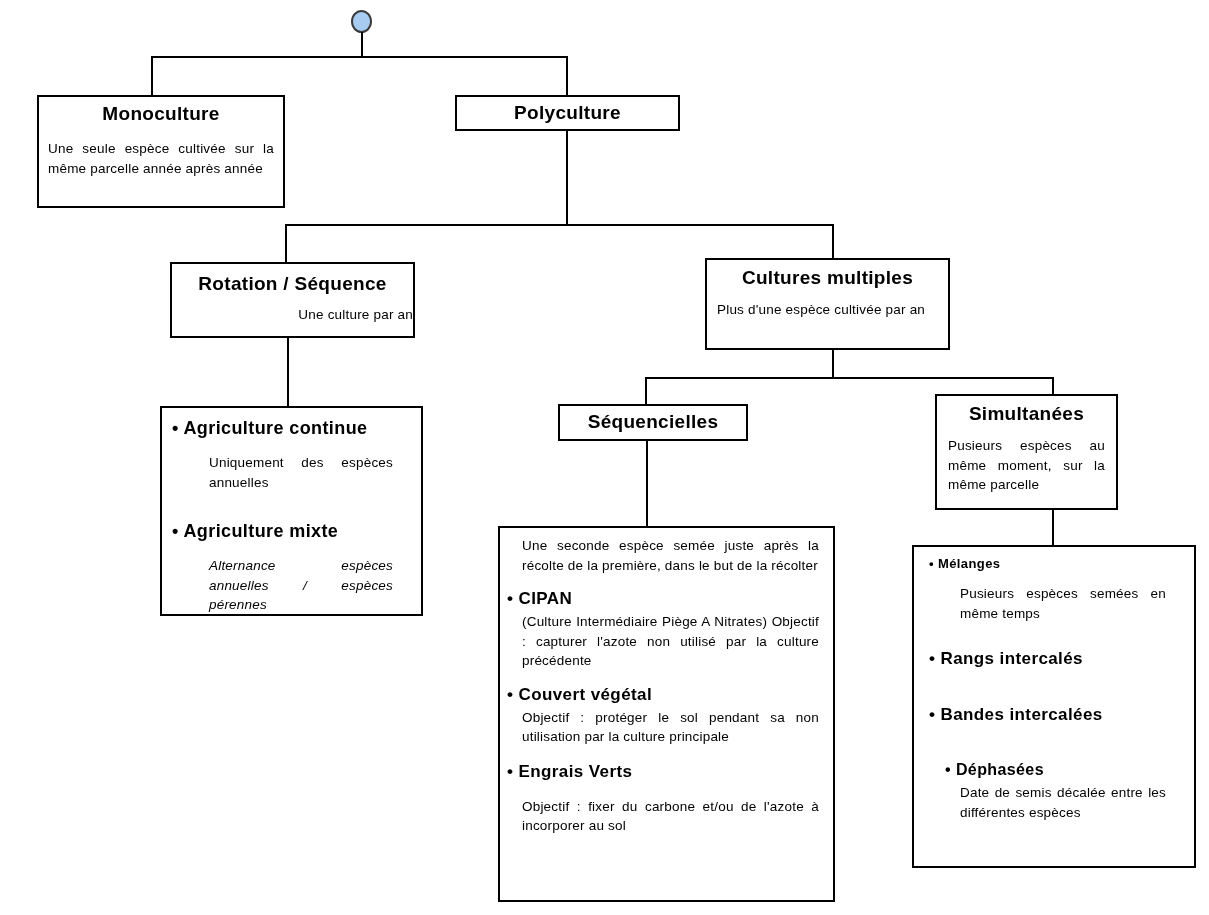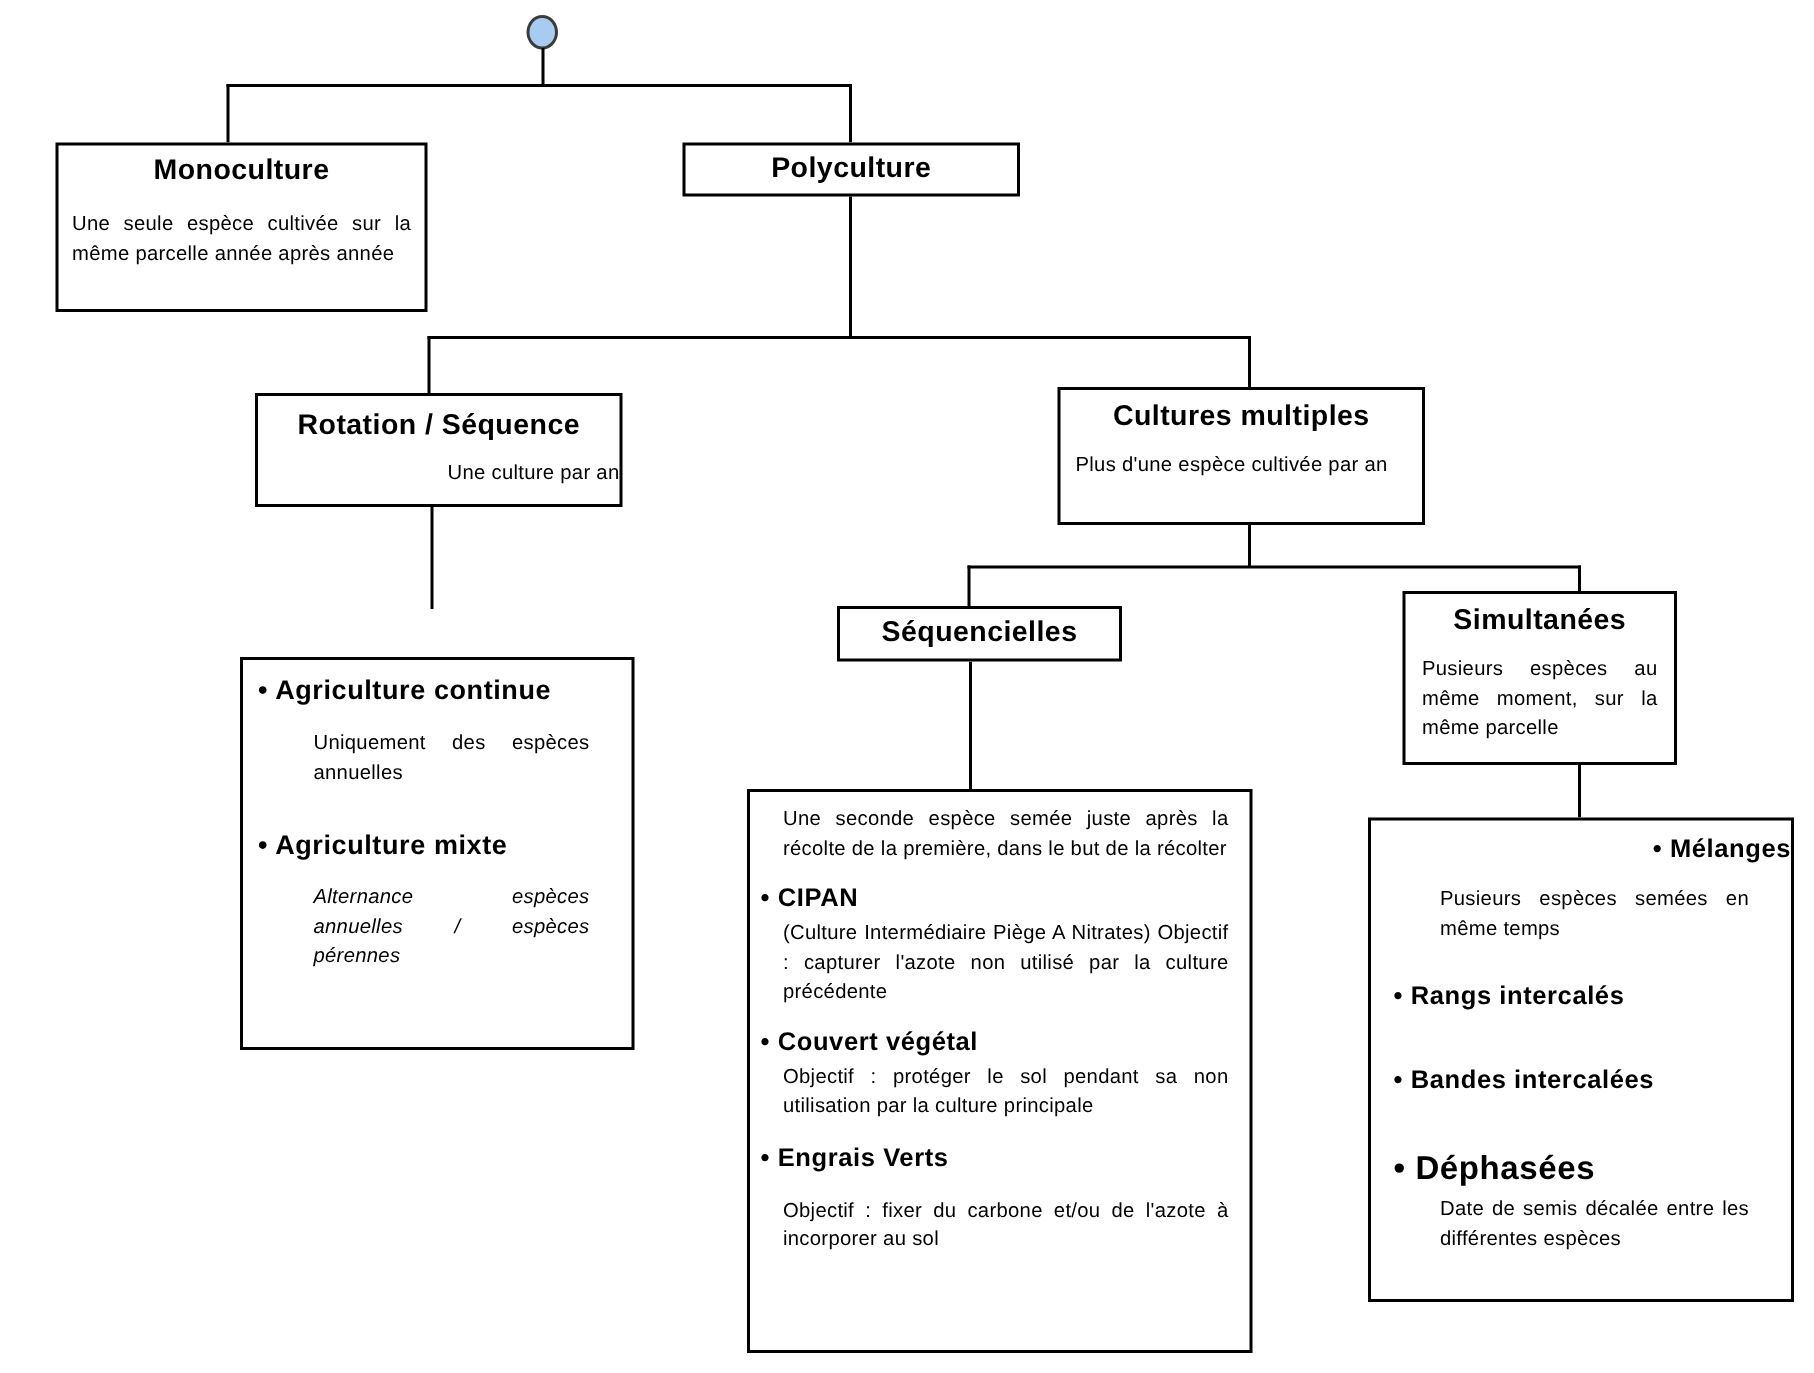--- a/index.html
+++ b/index.html
@@ -91,21 +91,21 @@
   <div class="node" style="left:170px; top:262px; width:245px; height:76px;">
     <div class="node-title" style="margin-top:9px;">Rotation / Séquence</div>
     <div class="node-body center" style="margin-top:10px;">Une culture par an</div>
   </div>
 
   <div class="node" style="left:705px; top:258px; width:245px; height:92px;">
     <div class="node-title" style="margin-top:7px;">Cultures multiples</div>
     <div class="node-body" style="margin:11px 10px 0 10px;">Plus d'une espèce cultivée par an</div>
   </div>
 
-  <div class="node" style="left:160px; top:406px; width:263px; height:262px;margin-top:32px;">
+  <div class="node" style="left:160px; top:406px; width:263px; height:210px;">
     <div class="bullet-item" style="margin:10px 0 0 10px;">
       <div class="bullet-head" style="font-size:18px;">
         <span class="bullet-mark">•</span>
         <span>Agriculture continue</span>
       </div>
       <div class="bullet-body" style="margin:14px 28px 0 37px;">Uniquement des espèces annuelles</div>
     </div>
     <div class="bullet-item" style="margin:29px 0 0 10px;">
       <div class="bullet-head" style="font-size:18px;">
         <span class="bullet-mark">•</span>
@@ -146,40 +146,40 @@
       <div class="bullet-head" style="font-size:17px;">
         <span class="bullet-mark">•</span>
         <span>Engrais Verts</span>
       </div>
       <div class="bullet-body" style="margin:15px 14px 0 15px;">Objectif : fixer du carbone et/ou de l'azote à incorporer au sol</div>
     </div>
   </div>
 
   <div class="node" style="left:912px; top:545px; width:284px; height:323px;">
     <div class="bullet-item" style="margin:9px 0 0 15px;">
-      <div class="bullet-head" style="font-size:17px;text-align:right;">
+      <div class="bullet-head" style="font-size:13px;">
         <span class="bullet-mark">•</span>
         <span>Mélanges</span>
       </div>
       <div class="bullet-body" style="margin:13px 28px 0 31px;">Pusieurs espèces semées en même temps</div>
     </div>
     <div class="bullet-item" style="margin:26px 0 0 15px;">
       <div class="bullet-head" style="font-size:17px;">
         <span class="bullet-mark">•</span>
         <span>Rangs intercalés</span>
       </div>
     </div>
     <div class="bullet-item" style="margin:36px 0 0 15px;">
       <div class="bullet-head" style="font-size:17px;">
         <span class="bullet-mark">•</span>
         <span>Bandes intercalées</span>
       </div>
     </div>
     <div class="bullet-item" style="margin:36px 0 0 15px;">
-      <div class="bullet-head" style="font-size:22px;">
+      <div class="bullet-head" style="font-size:16px;margin-left:16px;">
         <span class="bullet-mark">•</span>
         <span>Déphasées</span>
       </div>
       <div class="bullet-body" style="margin:4px 28px 0 31px;">Date de semis décalée entre les différentes espèces</div>
     </div>
   </div>
 
 </div>
 
 </body></html>

